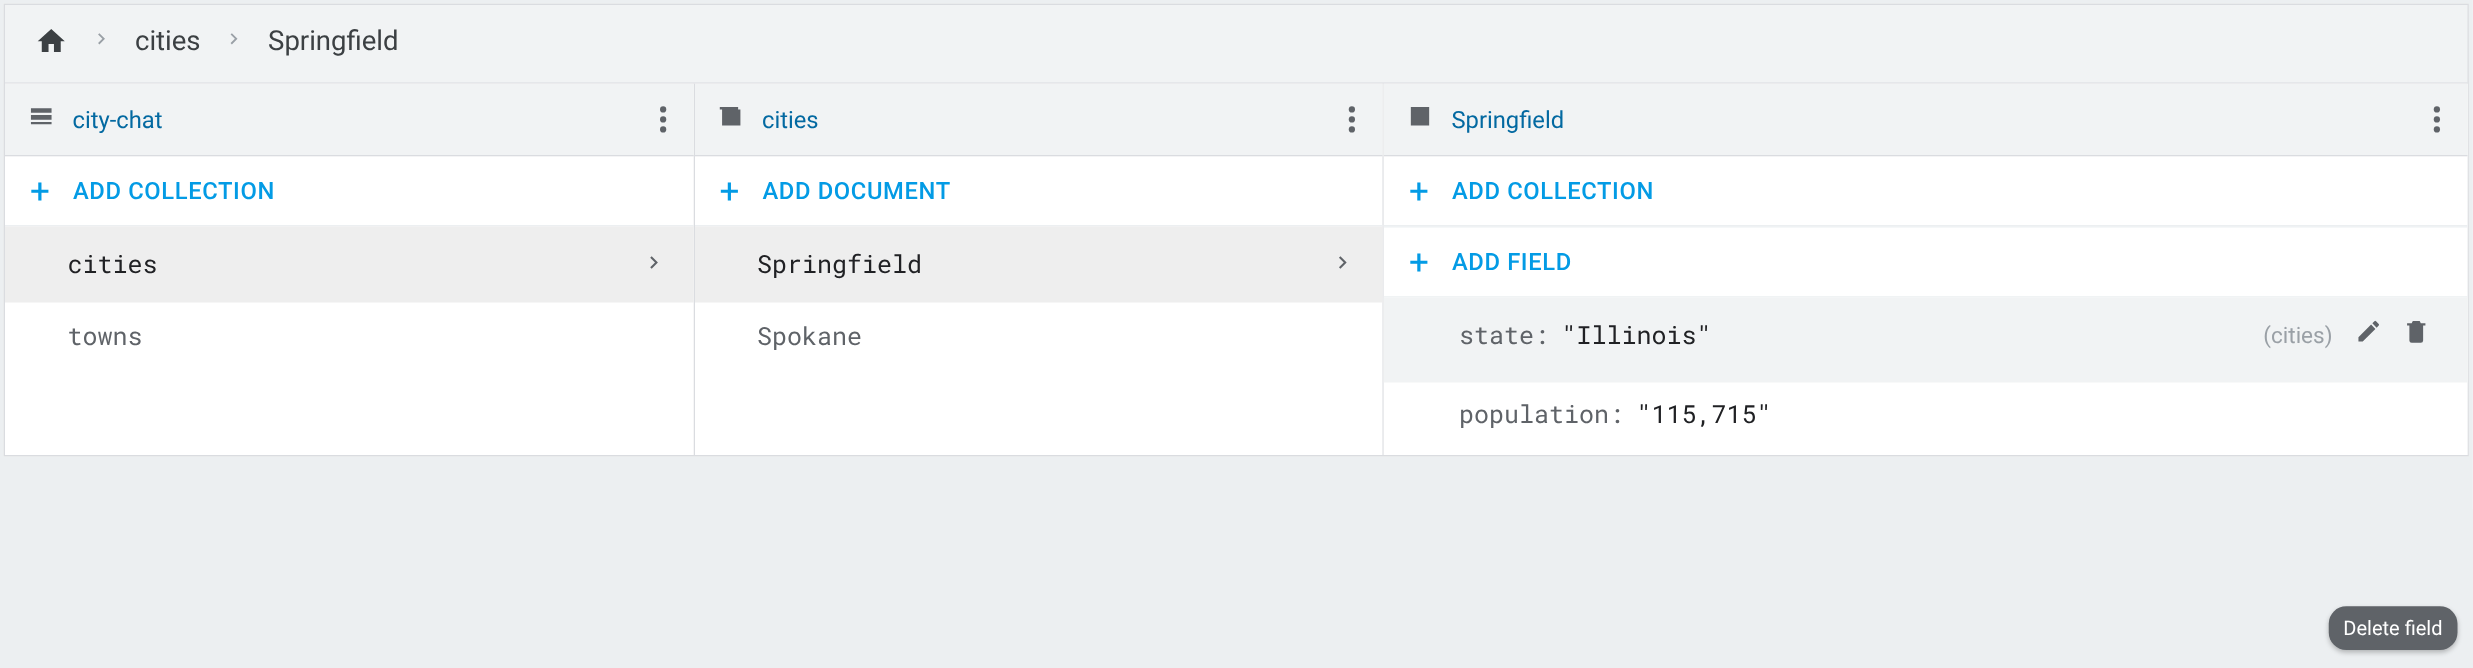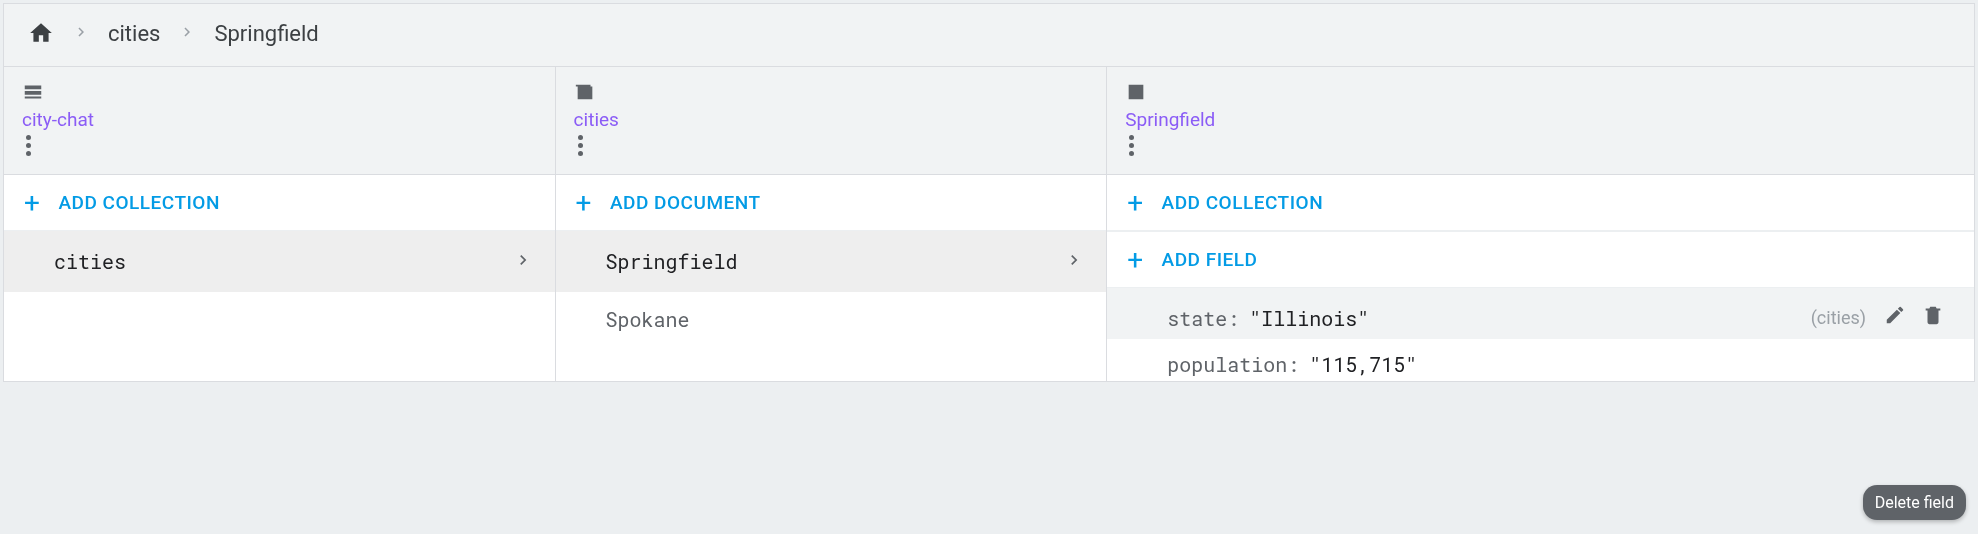--- a/index.html
+++ b/index.html
@@ -35,27 +35,26 @@
     display: flex;
     flex-direction: column;
     border-right: 1px solid #dadce0;
   }
   .panel:last-child { border-right: none; }
   .p1 { flex: 0 0 28%; }
   .p2 { flex: 0 0 28%; }
   .p3 { flex: 1; }
   .panel-header {
     display: flex;
-    align-items: flex-start;
+    align-items: center;
     padding: 14px 18px;
     background: #f1f3f4;
     border-bottom: 1px solid #dadce0;
-    color: #8b5cf6;
+    color: #0369a1;
     font-size: 19px;
-    flex-direction: column;
   }
   .panel-header .hicon { margin-right: 14px; color:#5f6368; }
   .panel-header .htitle { flex: 1; }
   .menu-dots {
     display: flex; flex-direction: column; gap: 3px;
     padding: 4px; cursor: pointer;
   }
   .menu-dots span {
     width: 5px; height: 5px; border-radius: 50%; background:#5f6368;
   }
@@ -86,21 +85,21 @@
   .list-item.selected {
     background: #eeeeee;
     color: #202124;
   }
   .list-item .litext { flex: 1; overflow: hidden; text-overflow: ellipsis; white-space: nowrap; }
   .list-item .lichev { color:#5f6368; font-size: 24px; display:none; }
   .list-item.selected .lichev { display:block; }
 
   .field-row {
     display: flex; align-items: center;
-    padding: 12px 22px 4px 60px;
+    padding: 12px 22px 20px 60px;
     font-family: "Roboto Mono", Menlo, Consolas, monospace;
     font-size: 20px;
     justify-content: center;
   }
   .field-row.hover { background: #f1f3f4; }
   .field-key { color:#5f6368; }
   .field-colon { color:#5f6368; margin-right: 10px; }
   .field-val { color:#202124; }
   .field-spacer { flex:1; }
   .field-type { color:#9aa0a6; font-family: Roboto, Arial, sans-serif; font-size:18px; margin-right: 10px; }
@@ -165,20 +164,24 @@
       </div>
       <div class="list">
         <div class="list-item selected">
           <span class="litext">cities</span>
           <span class="lichev">
             <svg width="20" height="20" viewBox="0 0 24 24">
                 <path d="M8.6 16.6 13.2 12 8.6 7.4 10 6l6 6-6 6z"></path>
               </svg>
           </span>
         </div>
+        <div class="list-item">
+          <span class="litext">towns</span>
+
+        </div>
       </div>
     </div>
 
     <div class="panel p2">
       <div class="panel-header">
         <span class="hicon">
           <svg width="22" height="22" viewBox="0 0 24 24">
               <path d="M4 6h16v14H4zM2 4h16v2H2z"></path>
             </svg>
         </span>

